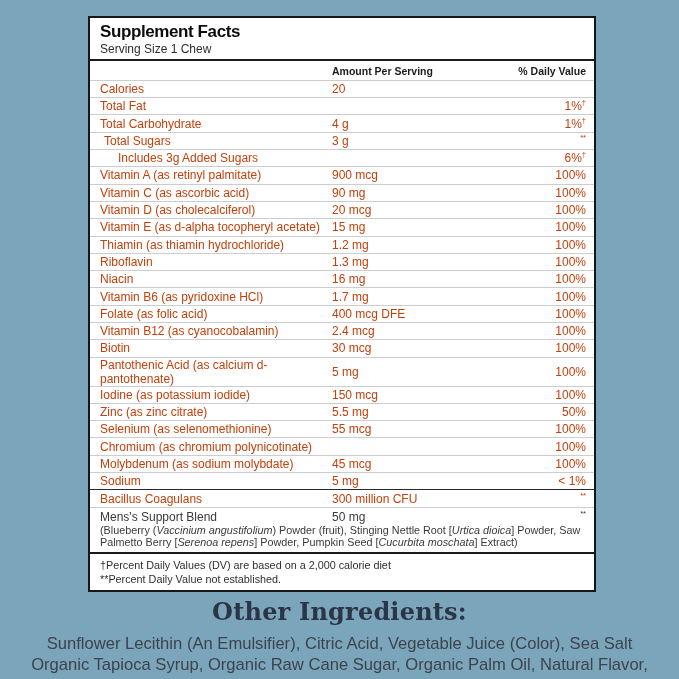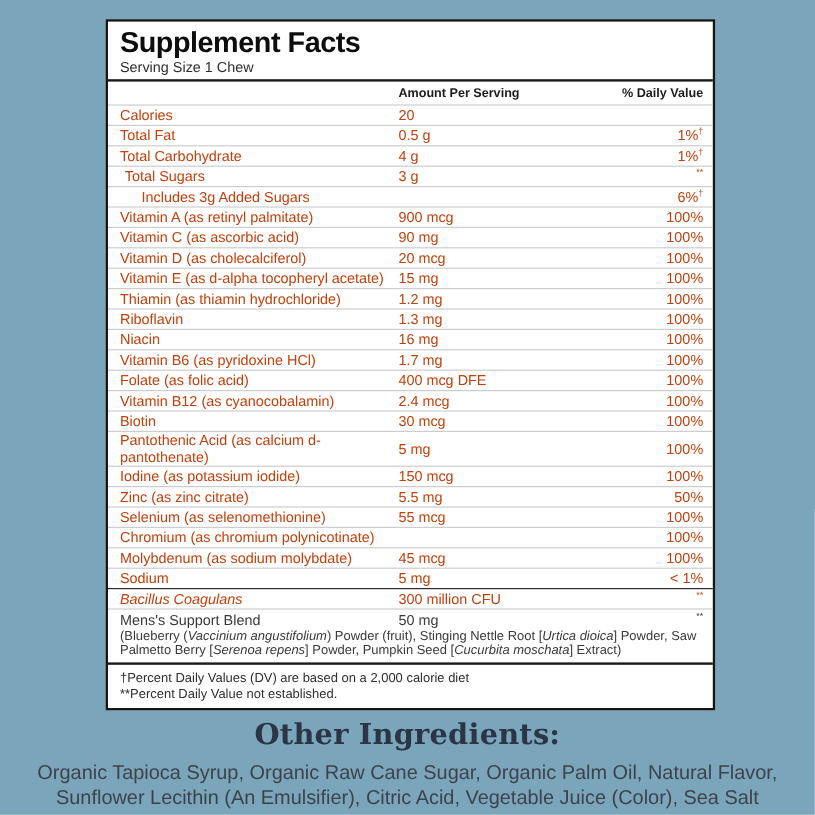--- a/index.html
+++ b/index.html
@@ -13,42 +13,42 @@
   .label{
     position:absolute;left:88px;top:16px;
     width:508px;height:576px;
     box-sizing:border-box;
     background:#ffffff;
     border:2px solid #161616;
     display:flex;flex-direction:column;
   }
   .label-head{padding:5px 10px 3px 10px;}
   .title{
-    font-size:24px;font-weight:bold;color:#0d0d0d;
+    font-size:17px;font-weight:bold;color:#0d0d0d;
     letter-spacing:-0.4px;line-height:1.05;margin:0;
   }
   .serving{font-size:12px;color:#2e2e2e;margin-top:1px;}
   .rule-dark{border-top:2.5px solid #1a1a1a;height:0;}
   .hdr-row{
     display:flex;align-items:center;
     padding:4px 8px 3px 10px;
     font-size:10.5px;font-weight:bold;color:#1c1c1c;
   }
   .c-name{flex:1;min-width:0;}
   .c-amount{width:150px;text-align:left;flex:none;}
   .c-dv{width:104px;text-align:right;flex:none;}
   .rows{flex:1;display:flex;flex-direction:column;min-height:0;}
   .row{
     flex:1;display:flex;align-items:center;
     padding:0 8px 0 10px;
     border-top:1px solid #cdcdcd;
     font-size:12px;color:#c2410c;
   }
   .row.dark-top{border-top:1.8px solid #2a2a2a;}
-  .row .ital{font-style:italic;}
+  .row .ital{}
   .ind1{padding-left:14px;}
   .ind2{padding-left:28px;}
   sup{font-size:7.5px;line-height:0;}
   
   .blend{
     border-top:1px solid #cdcdcd;
     padding:2px 8px 4px 10px;
     font-size:12px;color:#3a3a3a;
   }
   .blend-top{display:flex;align-items:flex-start;}
@@ -97,21 +97,20 @@
     </div>
 
     <div class="rows">
         <div class="row">
           <span class="c-name">Calories</span>
           <span class="c-amount">20</span>
           <span class="c-dv"></span>
         </div>
         <div class="row">
           <span class="c-name">Total Fat</span>
-          <span class="c-amount">0.5 g</span>
           <span class="c-dv">1%<sup>†</sup></span>
         </div>
         <div class="row">
           <span class="c-name">Total Carbohydrate</span>
           <span class="c-amount">4 g</span>
           <span class="c-dv">1%<sup>†</sup></span>
         </div>
         <div class="row ind1">
           <span class="c-name">Total Sugars</span>
           <span class="c-amount">3 g</span>
@@ -230,18 +229,18 @@
     <div class="footbox">
         <div>†Percent Daily Values (DV) are based on a 2,000 calorie diet</div>
         <div>**Percent Daily Value not established.</div>
       </div>
 
   </div>
 
   <div class="other">
     <div class="other-heading" style="color: rgb(43, 53, 70);">Other Ingredients:</div>
     <div class="other-text" style="color: rgb(61, 67, 76);">
+        <div>Sunflower Lecithin (An Emulsifier), Citric Acid, Vegetable Juice (Color), Sea Salt</div>
         <div>Organic Tapioca Syrup, Organic Raw Cane Sugar, Organic Palm Oil, Natural Flavor,</div>
-        <div>Sunflower Lecithin (An Emulsifier), Citric Acid, Vegetable Juice (Color), Sea Salt</div>
       </div>
   </div>
 
 </div>
 
 </body></html>

